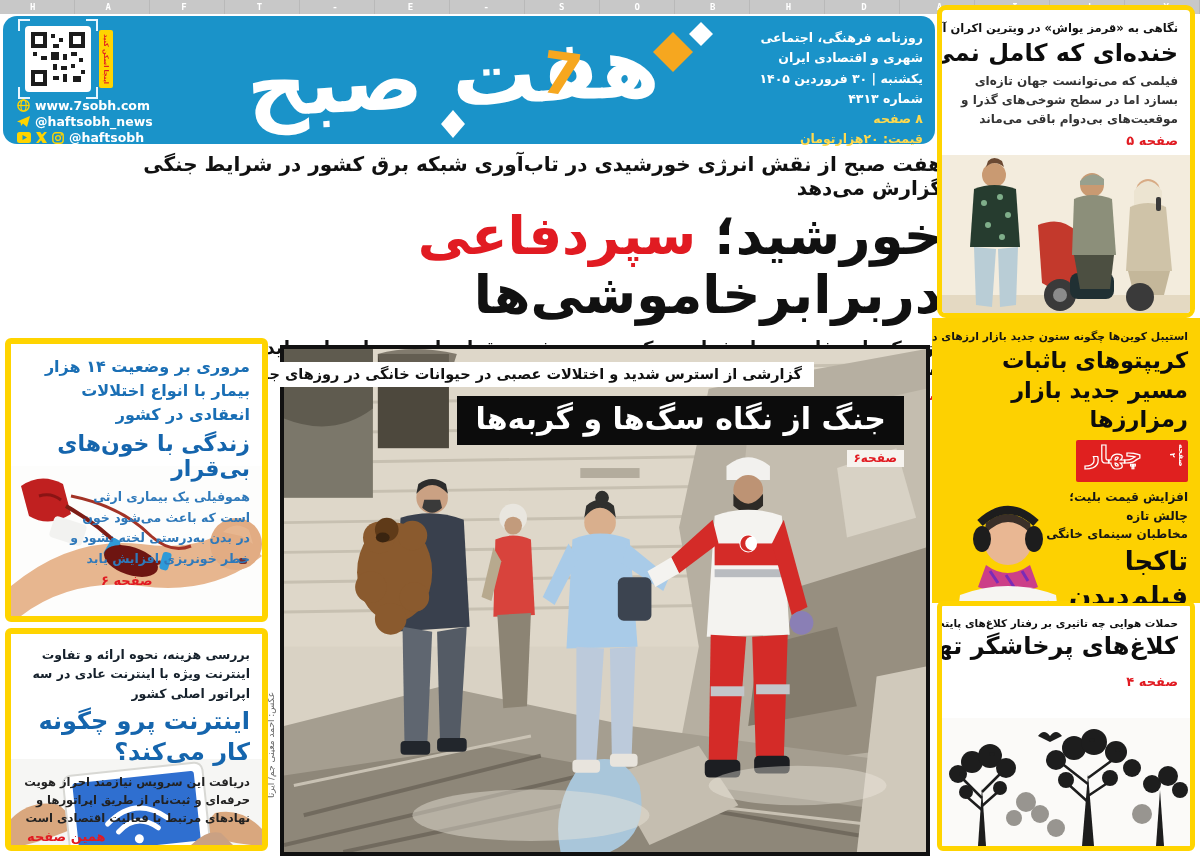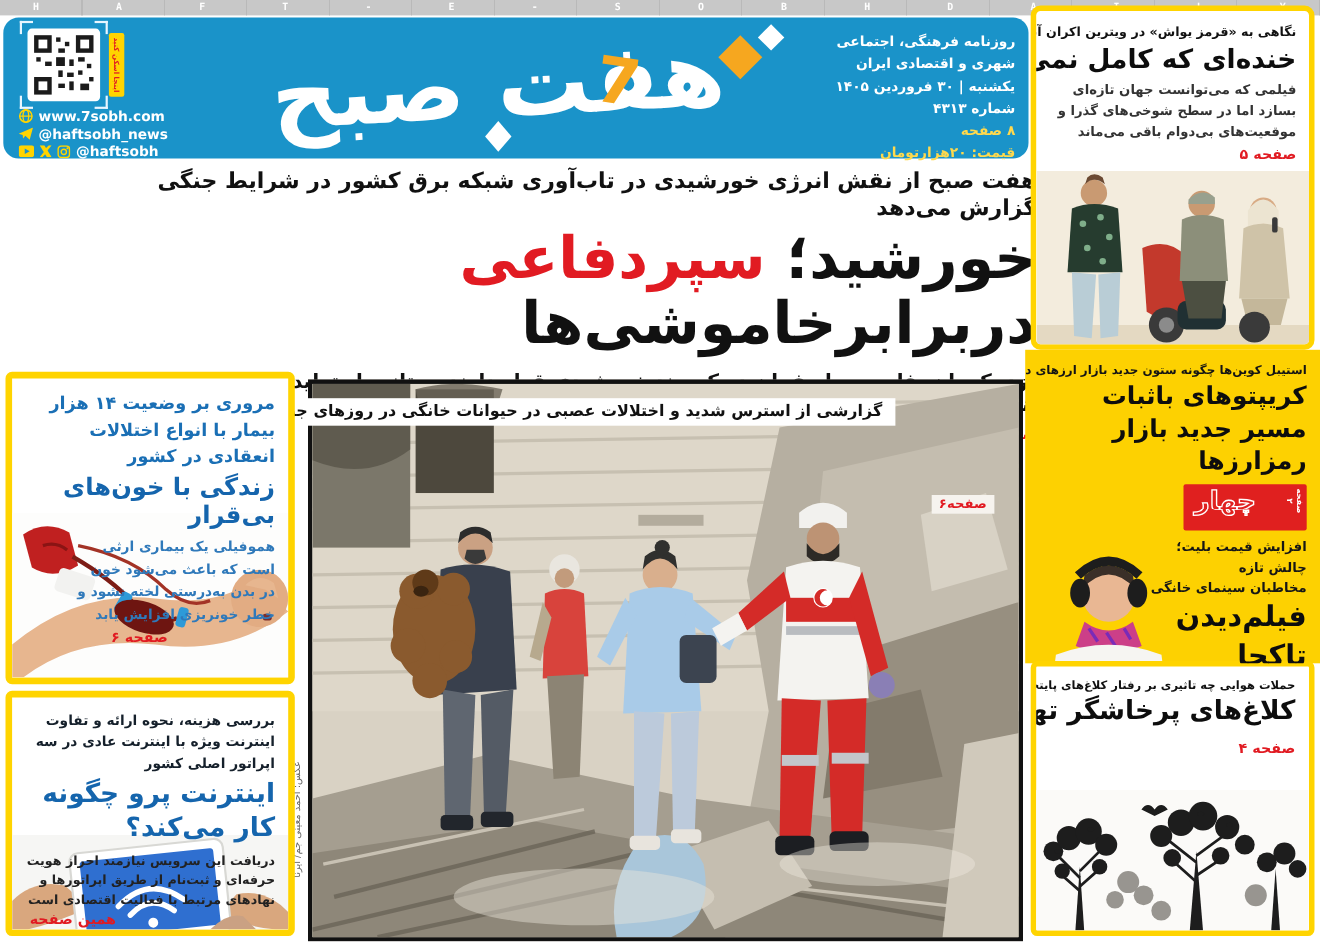--- a/index.html
+++ b/index.html
@@ -332,20 +332,21 @@
         <path d="M474 290 L510 288 L506 414 L478 418 Z" fill="#d42b28"></path>
         <rect x="432" y="340" width="34" height="10" fill="#c3c6ca"></rect>
         <rect x="478" y="338" width="34" height="10" fill="#c3c6ca"></rect>
         <rect x="426" y="414" width="36" height="18" rx="5" fill="#1c1e22"></rect>
         <rect x="476" y="410" width="36" height="18" rx="5" fill="#1c1e22"></rect>
       </g>
       <ellipse cx="250" cy="470" rx="120" ry="26" fill="#e9e4d9" opacity="0.45"></ellipse>
       <ellipse cx="520" cy="440" rx="90" ry="20" fill="#efeae0" opacity="0.4"></ellipse>
     </svg>
     <div class="photo-kicker">گزارشی از استرس شدید و اختلالات عصبی در حیوانات خانگی در روزهای جنگ</div>
+    <div class="photo-headline">جنگ از نگاه سگ‌ها و گربه‌ها</div>
     <div class="photo-tag">صفحه۶</div>
   </div>
   <div class="photo-credit">عکس: احمد معینی جم/ ایرنا</div>
 
   <div class="box box-hemo">
     <svg class="art" width="251" height="150" viewBox="0 0 251 150">
       <rect width="251" height="150" fill="#fdfdfc"></rect>
       <path d="M0 120 Q60 70 130 78 Q190 86 220 60 L251 90 Q200 130 130 120 Q60 112 10 150 L0 150 Z" fill="#e7b68f"></path>
       <circle cx="225" cy="78" r="26" fill="#e2ac83"></circle>
       <path d="M212 66 Q224 54 238 64 L242 78 L230 70 Z" fill="#e7b68f"></path>
@@ -463,22 +464,22 @@
         <path d="M96 118 L124 132 L116 148 L92 136 Z" fill="#f0efec"></path>
         <rect x="104" y="108" width="22" height="38" rx="4" fill="#e8dcc4" stroke="#caa24e" stroke-width="2" transform="rotate(-14 115 127)"></rect>
         <path d="M118 166 Q140 160 148 178 L144 200 L112 200 Z" fill="#ddd3bc"></path>
       </svg>
       <div class="cine-text">
         <div class="kicker2">
           <div>افزایش قیمت بلیت؛ چالش تازه</div>
           <div>مخاطبان سینمای خانگی</div>
         </div>
         <div class="hline">
+          <div>تاکجا</div>
           <div>فیلم‌دیدن</div>
-          <div>تاکجا</div>
           <div>می‌ارزد؟</div>
         </div>
 
       </div>
     </div>
   </div>
 
   <div class="box box-crows">
     <svg class="art" width="248" height="128" viewBox="0 0 248 128">
       <rect width="248" height="128" fill="#fbfaf8"></rect>

